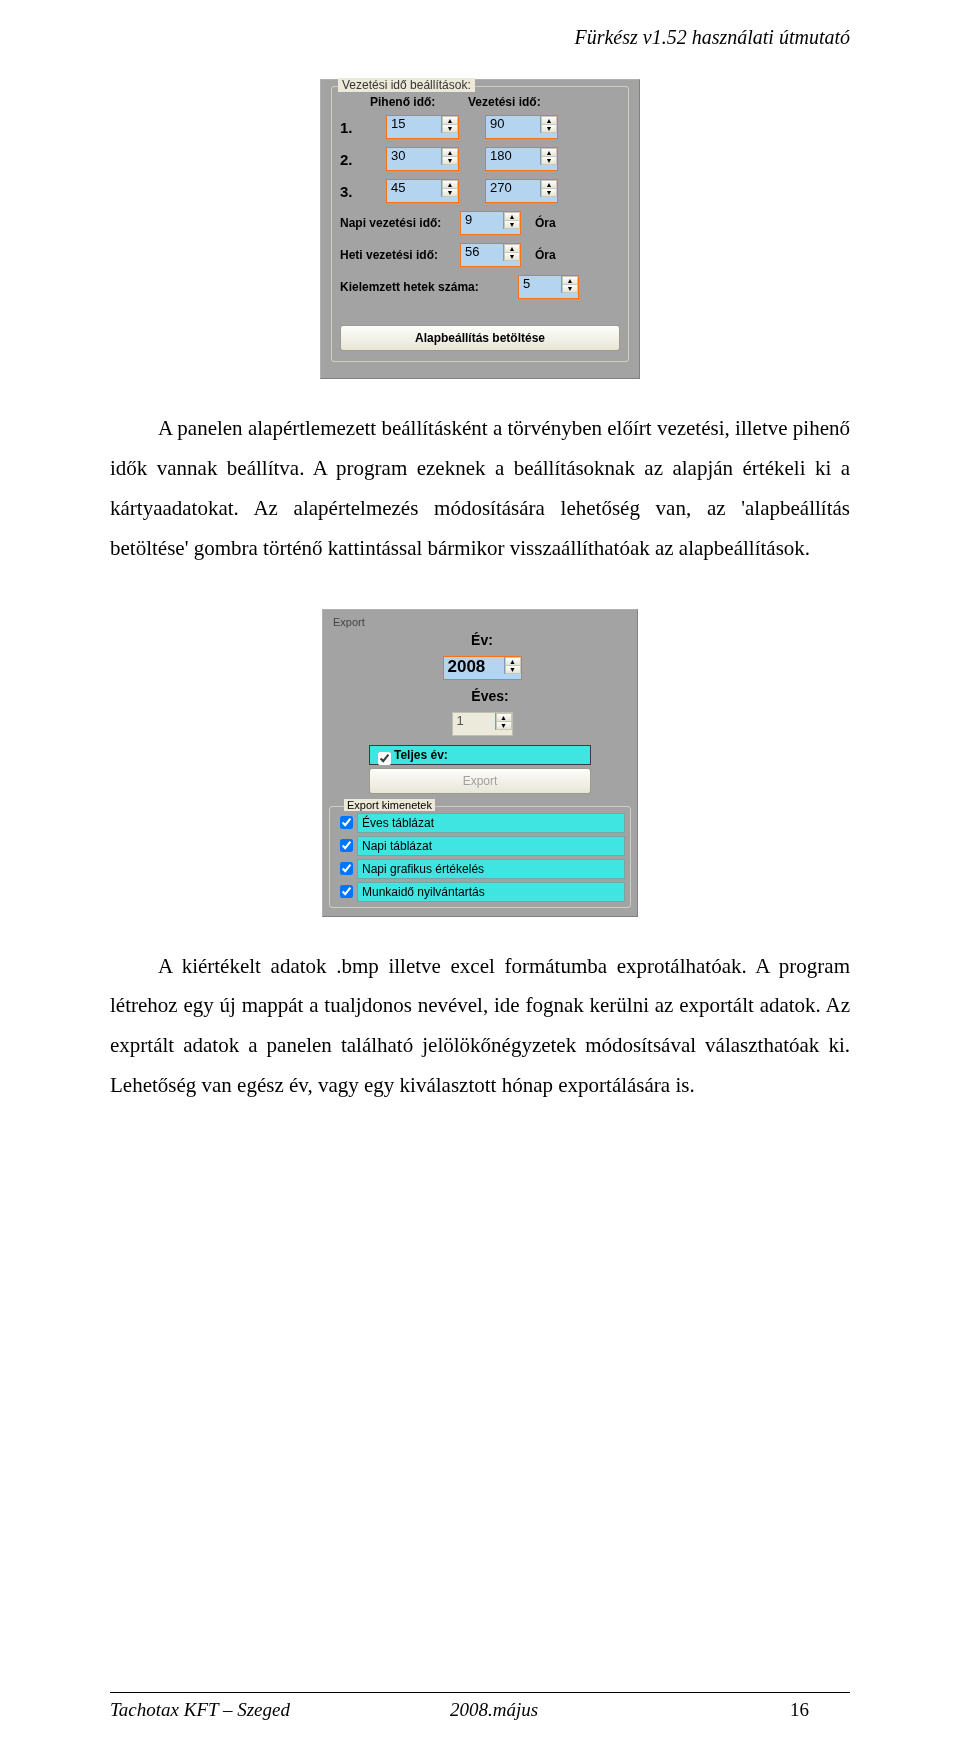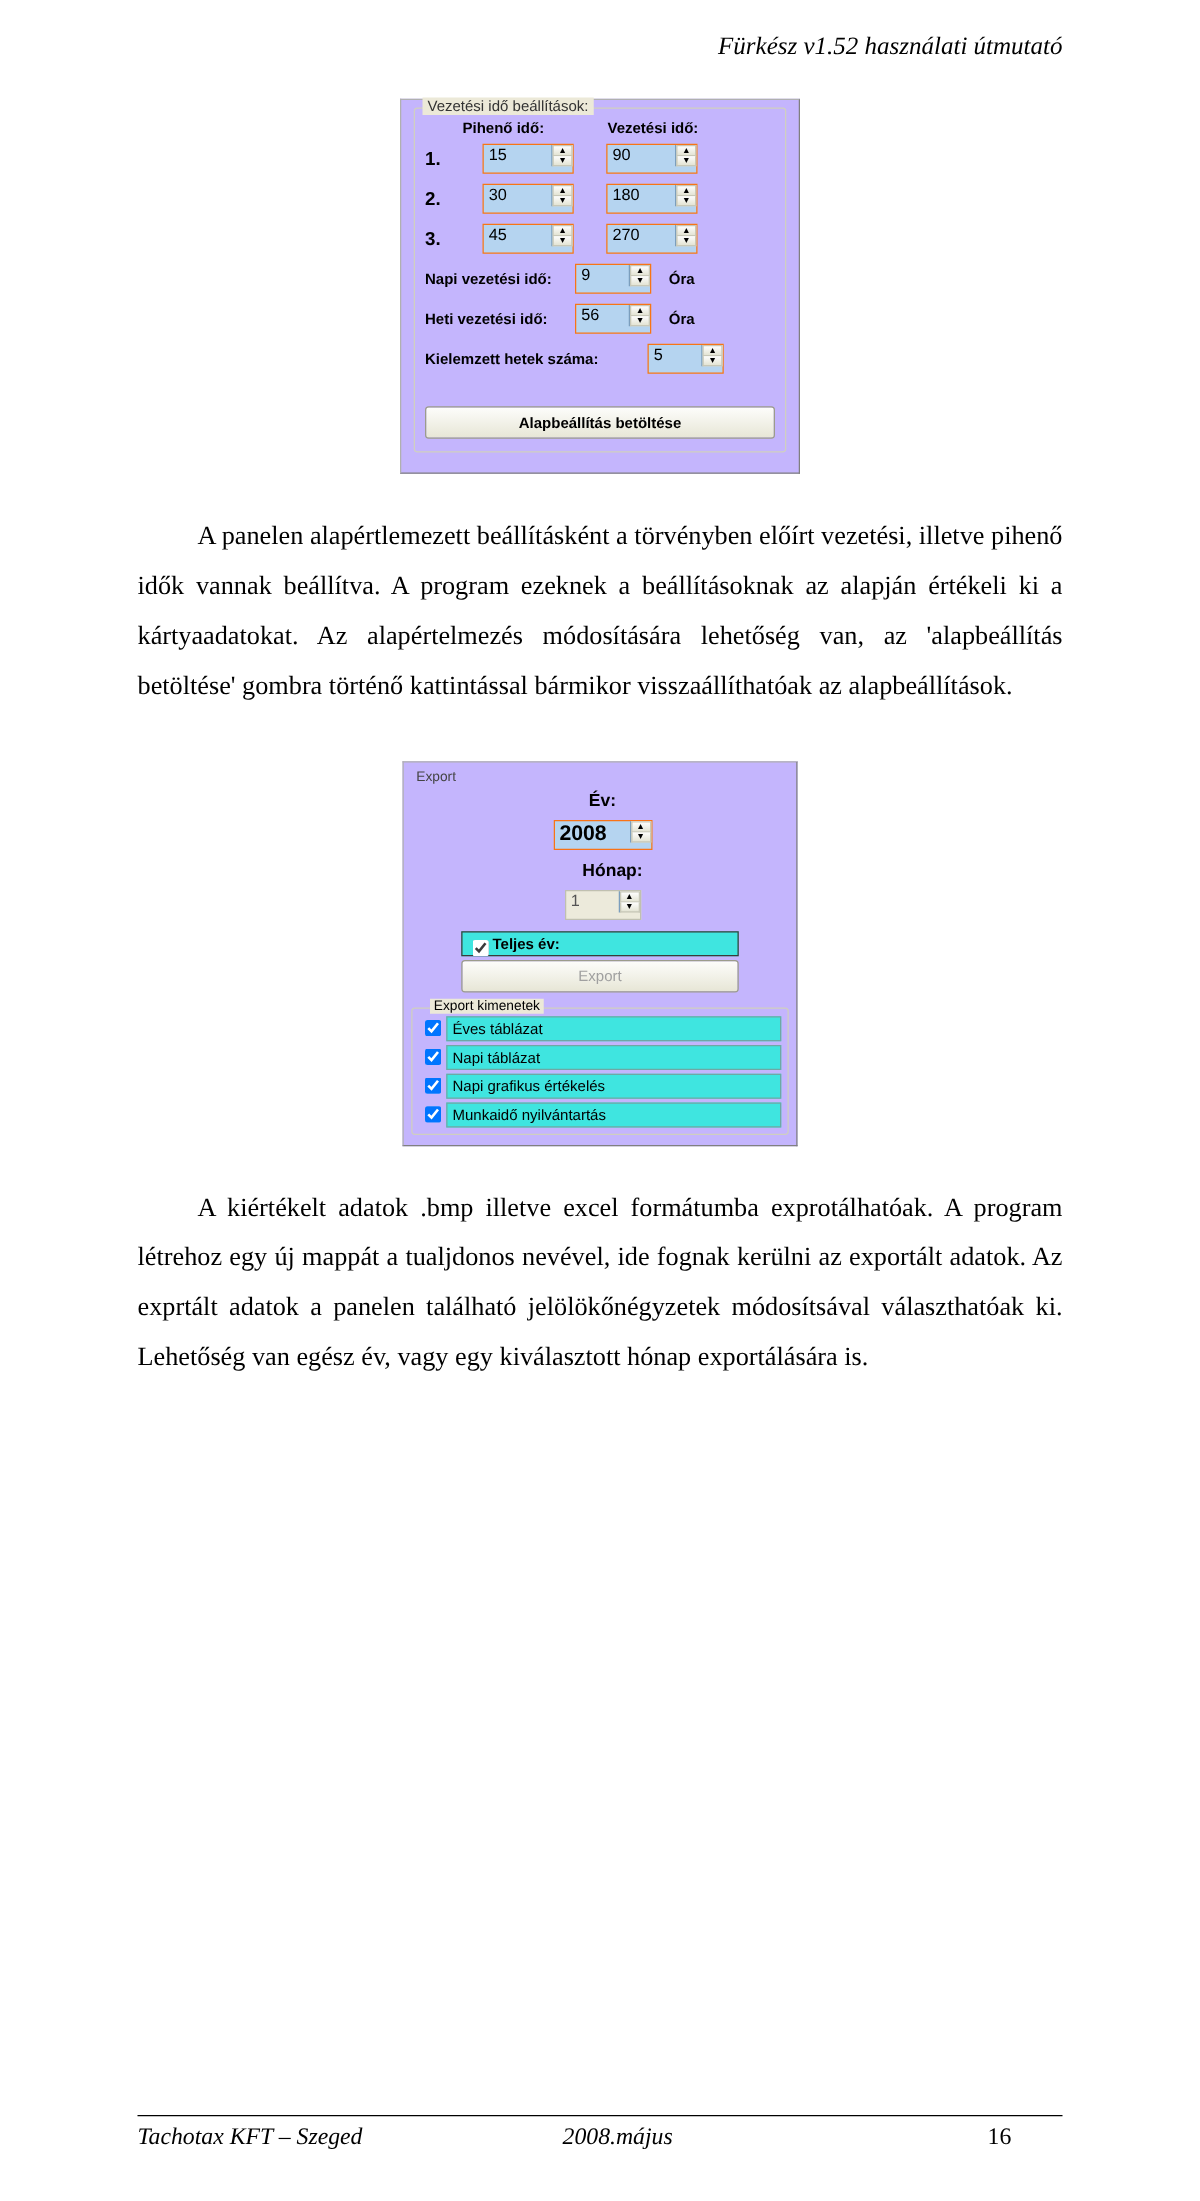--- a/index.html
+++ b/index.html
@@ -17,21 +17,21 @@
     box-sizing: border-box;
     padding: 26px 110px 40px 110px;
   }
   .header-title {
     text-align: right;
     font-style: italic;
     font-size: 20px;
     margin-bottom: 30px;
   }
   .panel {
-    background: #c4b5fd;
+    background: #a3a3a3;
     border: 1px solid #b0b0b0;
     border-right-color: #808080;
     border-bottom-color: #808080;
     font-family: Tahoma, Arial, sans-serif;
     font-size: 13px;
     color: #000;
     box-sizing: border-box;
     margin: 0 auto 30px auto;
   }
   
@@ -50,21 +50,21 @@
     position: absolute;
     top: -9px;
     left: 6px;
     background: #ece9d8;
     padding: 0 4px;
     font-size: 12px;
     color: #333;
   }
   .cols-hdr {
     display: flex;
-    gap: 38px;
+    gap: 20px;
     padding-left: 30px;
     font-weight: bold;
     font-size: 12px;
     margin-bottom: 6px;
   }
   .cols-hdr span { width: 78px; }
   .row-triplet {
     display: flex;
     align-items: center;
     margin-bottom: 8px;
@@ -335,21 +335,21 @@
     <div class="p2-top-label">Export</div>
     <div class="p2-row1">
       <span class="big-lbl">Év:</span>
       <span class="spin spin-year">
         <input class="spin-input" value="2008" style="">
         <span class="spin-btns">
             <button class="spin-btn">▲</button>
             <button class="spin-btn">▼</button>
           </span>
       </span>
-      <span class="big-lbl" style="margin-left:16px">Hónap:</span>
+      <span class="big-lbl" style="margin-left:16px">Éves:</span>
       <span class="spin disabled">
         <input class="spin-input narrow" disabled="" value="1" style="">
         <span class="spin-btns">
             <button class="spin-btn">▲</button>
             <button class="spin-btn">▼</button>
           </span>
       </span>
     </div>
 
     <div style="padding:0 40px 6px 40px">

